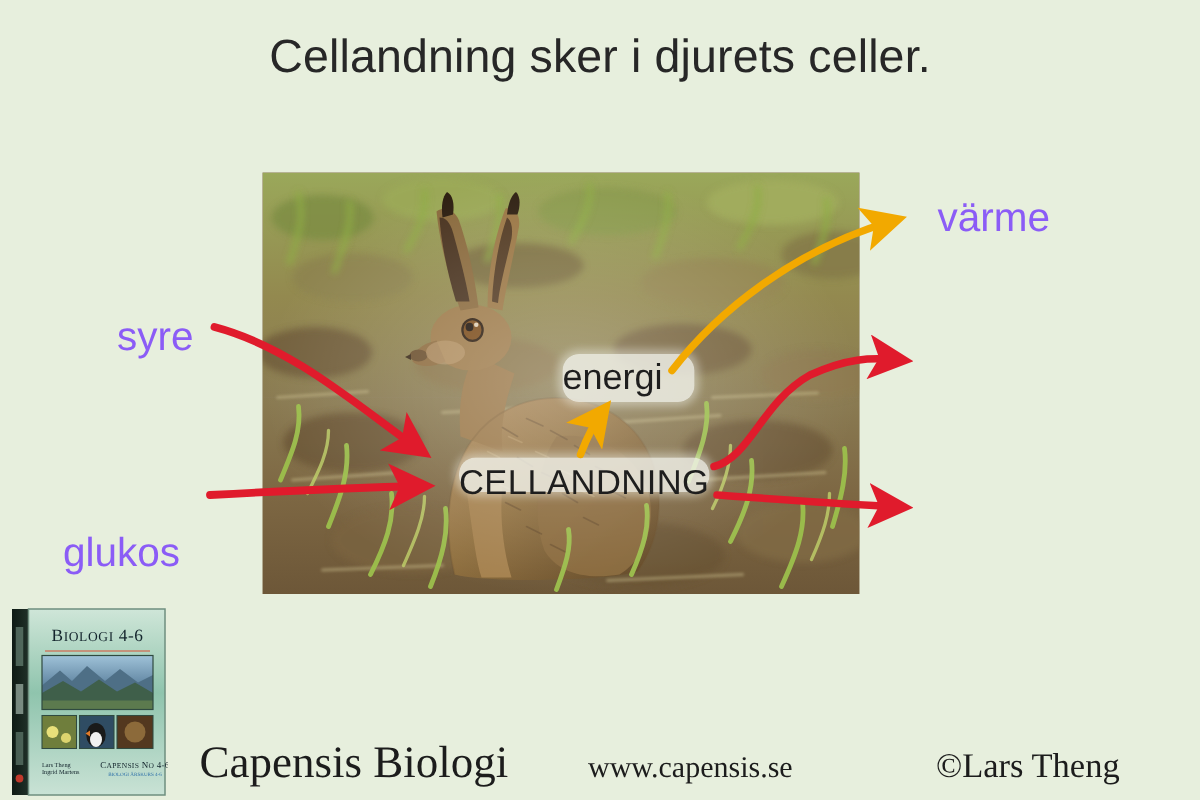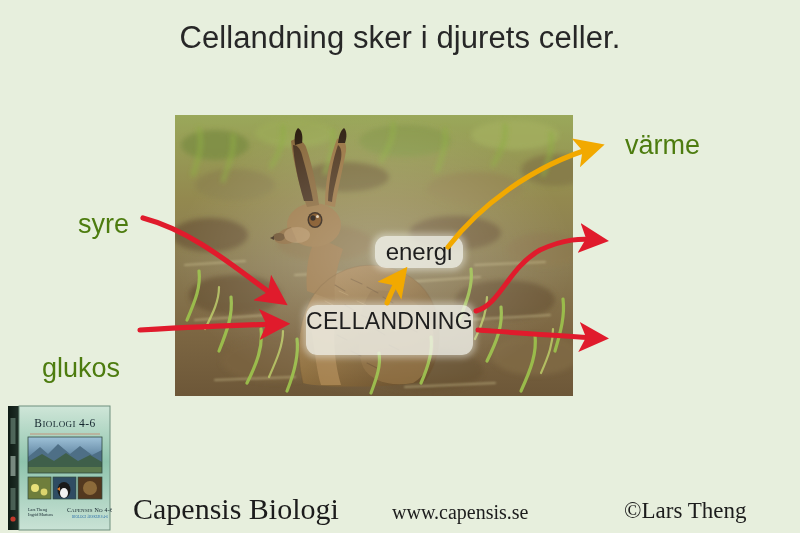--- a/index.html
+++ b/index.html
@@ -25,36 +25,36 @@
     overflow:hidden;background:#8d7d5c;
   }
   .photo svg{display:block;}
 
   
   .ibox{
     position:absolute;
     background:rgba(242,244,236,0.80);
     border-radius:11px;
     color:#1e1e1e;
-    text-align:center;
+    text-align:left;
     white-space:nowrap;
     box-shadow:0 0 6px 3px rgba(242,244,236,0.45);
   }
   #energi-box{
     left:375px;top:236px;width:88px;height:32px;
     font-size:24px;line-height:32px;
   }
   #cellandning-box{
-    left:306px;top:305px;width:167px;height:50px;
+    left:306px;top:305px;width:167px;height:23px;
     font-size:23px;line-height:33px;letter-spacing:.3px;
   }
 
   
   .lbl{
-    position:absolute;color:#4d7c0f;font-size:27px;line-height:32px;white-space:nowrap;
+    position:absolute;color:#8b5cf6;font-size:27px;line-height:32px;white-space:nowrap;
   }
   #lbl-syre{left:78px;top:208px;}
   #lbl-glukos{left:42px;top:320px;margin-top:32px;}
   #lbl-varme{left:625px;top:129px;}
   #lbl-koldioxid{left:625px;top:226px;}
   #lbl-vatten{left:625px;top:321px;}
 
   
   #arrows{position:absolute;left:0;top:0;width:800px;height:533px;pointer-events:none;}
 

